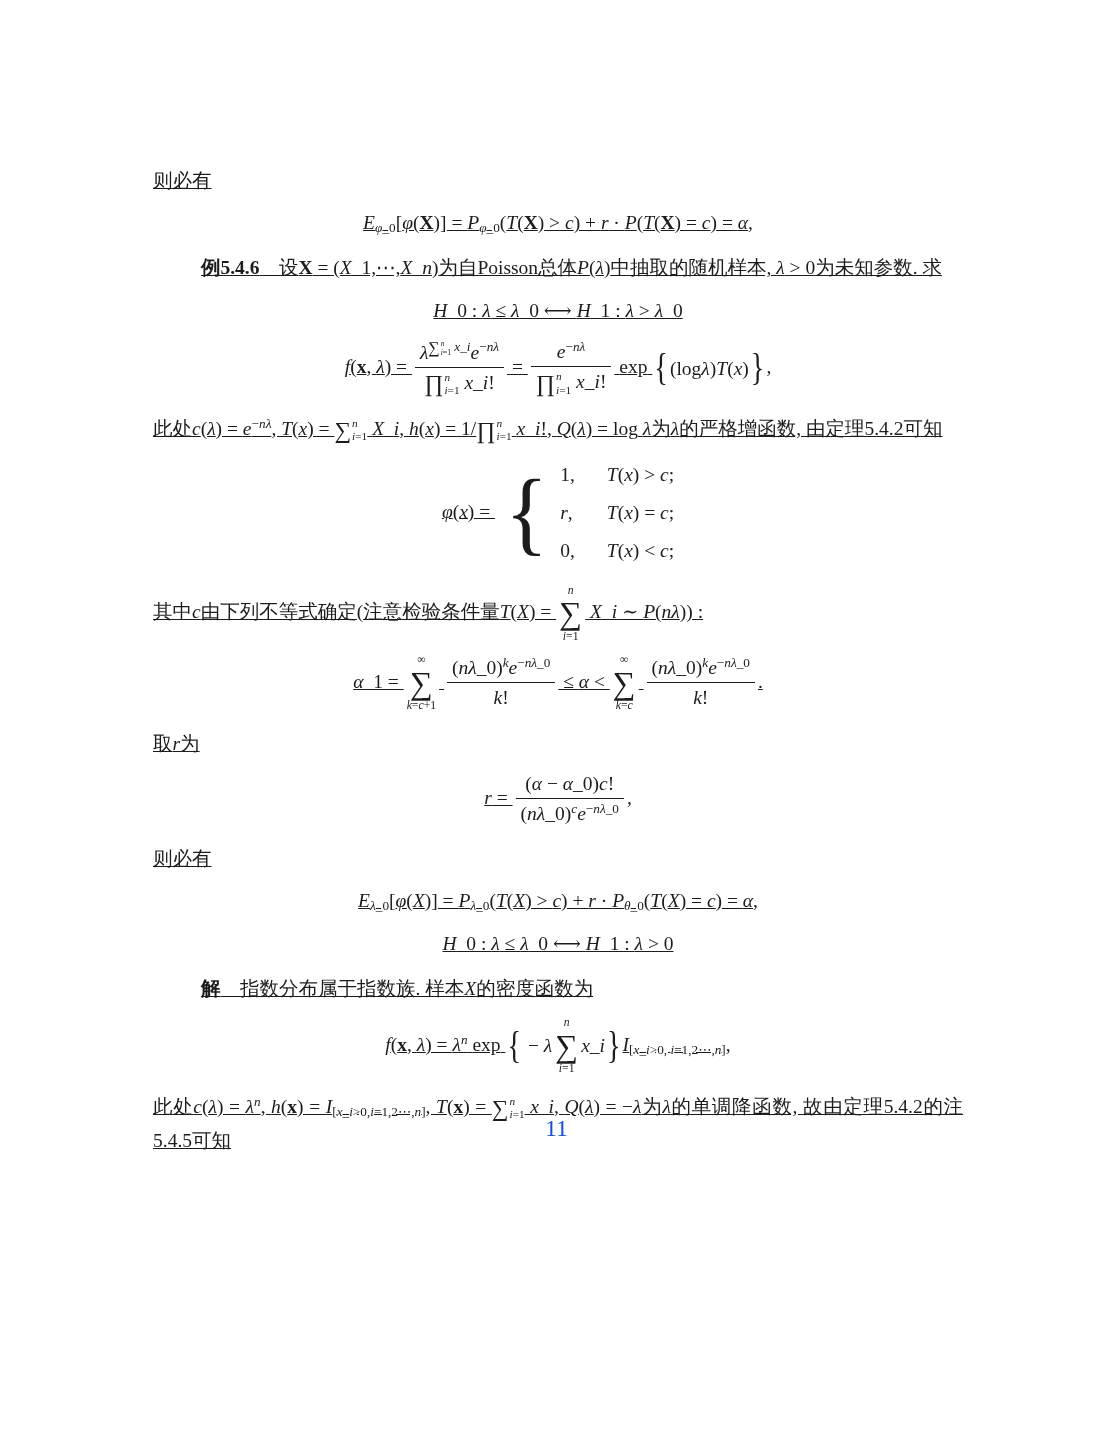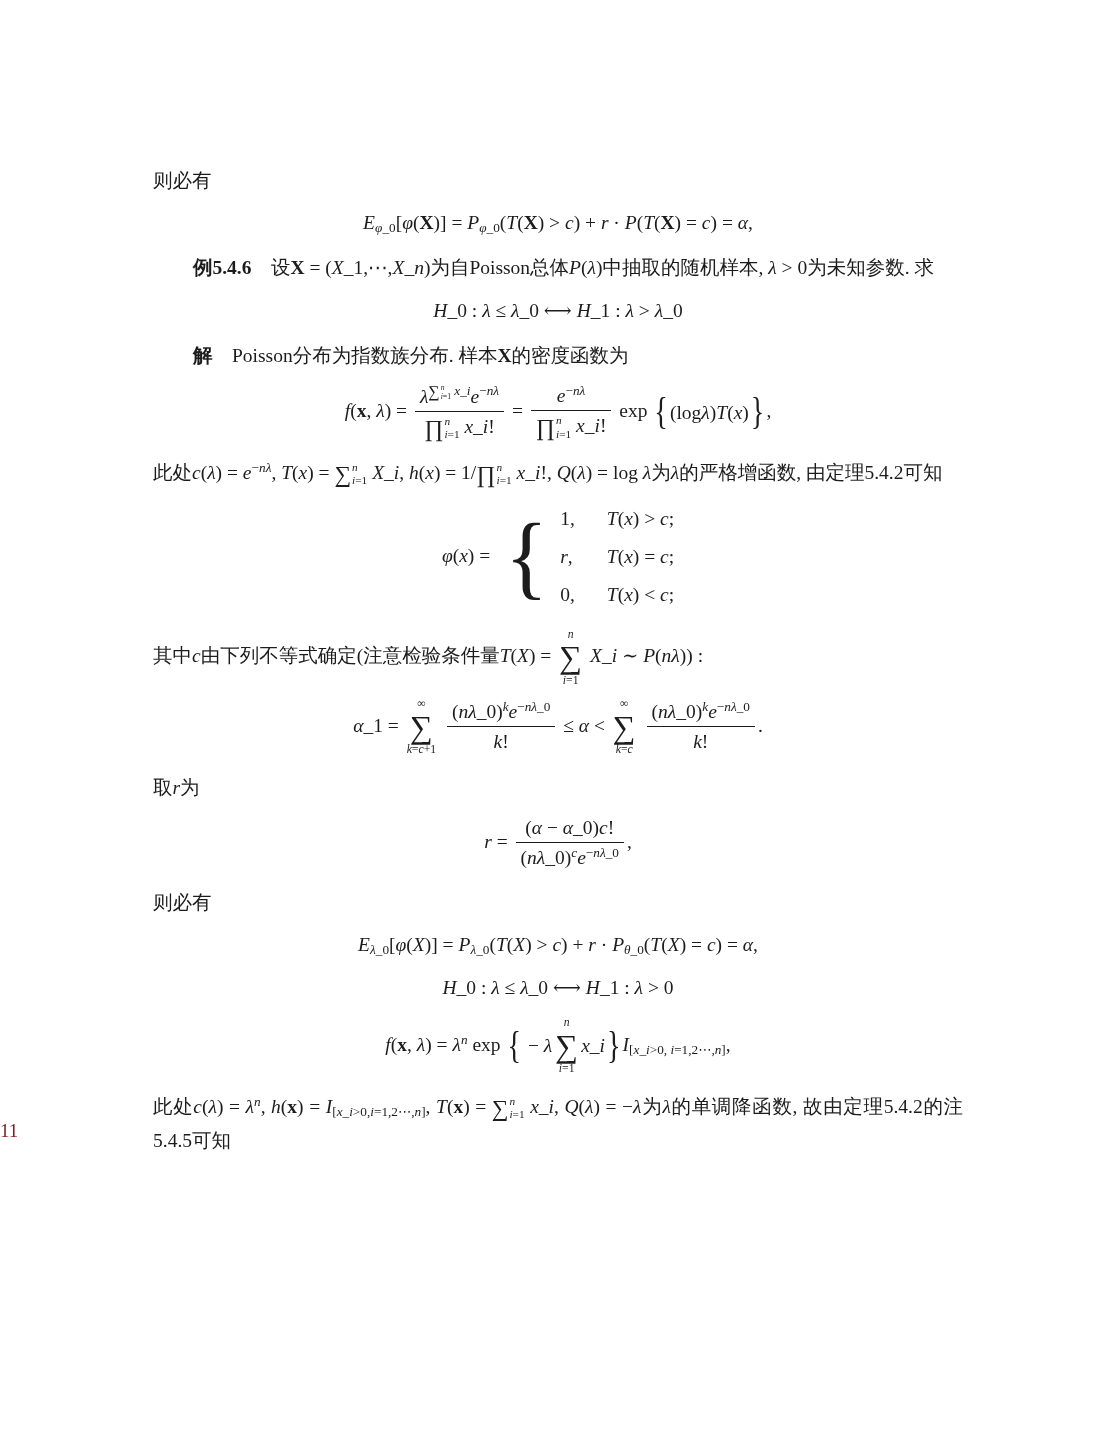--- a/index.html
+++ b/index.html
@@ -1,22 +1,22 @@
 <!DOCTYPE html>
 <html><head>
 <meta charset="utf-8">
 <style>
   html,body{margin:0;padding:0;background:#ffffff;}
   .page{
     width:1113px;height:1212px;position:relative;background:#ffffff;color:#1c1c1c;
     font-family:"Liberation Serif","DejaVu Serif","DejaVu Sans",serif;
-    font-size:19.5px;box-sizing:border-box;padding:164px 150px 0 153px;overflow:hidden;
+    font-size:19.5px;box-sizing:border-box;padding:164px 150px 0 153px;overflow:hidden;text-decoration:underline;
   }
   .para{margin:0 0 5px 0;line-height:1.75;text-align:justify;}
-  .ind{text-indent:2.05em;}
+  .ind{text-indent:2.05em;margin-left:8px;}
   .display{text-align:center;margin:10px 0 14px 0;line-height:1.5;}
   .math{white-space:pre-wrap;}
   .mi{font-style:italic;}
   .rm{font-style:normal;}
   .bf{font-weight:700;font-style:normal;}
   sub,sup{font-size:.68em;line-height:0;}
   sub{vertical-align:-0.25em;}
   sup{vertical-align:0.55em;}
   .frac{display:inline-block;text-align:center;vertical-align:middle;margin:0 3px;line-height:1.35;}
   .frac .num{display:block;padding:0 5px 1px 5px;}
@@ -26,42 +26,41 @@
   .bigop .op{font-size:1.65em;line-height:.95;padding:1px 0;}
   .inop{display:inline-flex;align-items:center;vertical-align:middle;line-height:1;}
   .inop .iop{font-size:1.2em;}
   .limcol{display:inline-flex;flex-direction:column;font-size:.58em;line-height:1.2;margin-left:1px;align-items:flex-start;}
   .Bgrp{display:inline-flex;align-items:center;vertical-align:middle;}
   .Bb{font-size:1.45em;font-weight:300;display:inline-block;transform:scaleY(1.35);padding:0 2px;line-height:1;}
   .caseswrap{display:inline-flex;align-items:center;vertical-align:middle;}
   .cases-brace{font-weight:200;margin:0 12px 0 10px;line-height:.85;transform:scaleY(1.05);display:inline-block;}
   .three .cases-brace{font-size:4.6em;}
   .cases-grid{display:grid;grid-template-columns:auto auto;column-gap:32px;row-gap:0;text-align:left;line-height:1.95;}
-  .footer{position:absolute;left:0;right:0;bottom:70px;text-align:left;font-size:19px;color:#7f1d1d;}
+  .footer{position:absolute;left:0;right:0;bottom:70px;text-align:center;font-size:24px;color:#1d4ed8;}
 </style>
 </head>
 <body>
 
 <div class="page">
 
   <p class="para">则必有</p>
 
   <div class="display">
     <span class="math"><span class="mi">E</span><sub><span class="mi">φ</span>_0</sub>[<span class="mi">φ</span>(<span class="bf">X</span>)] = <span class="mi">P</span><sub><span class="mi">φ</span>_0</sub>(<span class="mi">T</span>(<span class="bf">X</span>) &gt; <span class="mi">c</span>) + <span class="mi">r</span> · <span class="mi">P</span>(<span class="mi">T</span>(<span class="bf">X</span>) = <span class="mi">c</span>) = <span class="mi">α</span>,</span>
   </div>
 
 
   <p class="para ind"><span class="bf">例5.4.6</span>　设<span class="bf">X</span><span class="imath"> = (<span class="mi">X</span>_1,⋯,<span class="mi">X</span>_<span class="mi">n</span>)</span>为自Poisson总体<span class="imath"><span class="mi">P</span>(<span class="mi">λ</span>)</span>中抽取的随机样本, <span class="imath"><span class="mi">λ</span> &gt; 0</span>为未知参数. 求</p>
 
   <div class="display">
     <span class="math"><span class="mi">H</span>_0 : <span class="mi">λ</span> ≤ <span class="mi">λ</span>_0 ⟷ <span class="mi">H</span>_1 : <span class="mi">λ</span> &gt; <span class="mi">λ</span>_0</span>
   </div>
 
 
-  <p class="para ind"><span class="bf">解</span>　Poisson分布为指数族分布. 样本<span class="bf">X</span>的密度函数为</p>
 
   <div class="display">
     <span class="math"><span class="mi">f</span>(<span class="bf">x</span>, <span class="mi">λ</span>) = <span class="frac"><span class="num"><span class="mi">λ</span><sup><span class="inop"><span class="iop">∑</span><span class="limcol"><span class=""><span class="mi">n</span></span><span class=""><span class="mi">i</span>=1</span></span></span> <span class="mi">x</span>_<span class="mi">i</span></sup><span class="mi">e</span><sup>−<span class="mi">nλ</span></sup></span><span class="den"><span class="inop"><span class="iop">∏</span><span class="limcol"><span class=""><span class="mi">n</span></span><span class=""><span class="mi">i</span>=1</span></span></span> <span class="mi">x</span>_<span class="mi">i</span>!</span></span> = <span class="frac"><span class="num"><span class="mi">e</span><sup>−<span class="mi">nλ</span></sup></span><span class="den"><span class="inop"><span class="iop">∏</span><span class="limcol"><span class=""><span class="mi">n</span></span><span class=""><span class="mi">i</span>=1</span></span></span> <span class="mi">x</span>_<span class="mi">i</span>!</span></span> <span class="rm">exp</span> <span class="Bgrp"><span class="Bb">{</span>(<span class="rm">log</span> <span class="mi">λ</span>)<span class="mi">T</span>(<span class="mi">x</span>)<span class="Bb">}</span></span>,</span>
   </div>
 
   <p class="para">此处<span class="imath"><span class="mi">c</span>(<span class="mi">λ</span>) = <span class="mi">e</span><sup>−<span class="mi">nλ</span></sup></span>, <span class="imath"><span class="mi">T</span>(<span class="mi">x</span>) = <span class="inop">
           <span class="iop">∑</span>
           <span class="limcol">
             <span class=""><span class="mi">n</span></span>
             <span class=""><span class="mi">i</span>=1</span>
@@ -110,20 +109,21 @@
     <span class="math"><span class="mi">E</span><sub><span class="mi">λ</span>_0</sub>[<span class="mi">φ</span>(<span class="mi">X</span>)] = <span class="mi">P</span><sub><span class="mi">λ</span>_0</sub>(<span class="mi">T</span>(<span class="mi">X</span>) &gt; <span class="mi">c</span>) + <span class="mi">r</span> · <span class="mi">P</span><sub><span class="mi">θ</span>_0</sub>(<span class="mi">T</span>(<span class="mi">X</span>) = <span class="mi">c</span>) = <span class="mi">α</span>,</span>
   </div>
 
 
 
   <div class="display">
     <span class="math"><span class="mi">H</span>_0 : <span class="mi">λ</span> ≤ <span class="mi">λ</span>_0 ⟷ <span class="mi">H</span>_1 : <span class="mi">λ</span> &gt; 0</span>
   </div>
 
 
+  <p class="para ind"><span class="bf">解</span>　指数分布属于指数族. 样本<span class="imath"><span class="mi">X</span></span>的密度函数为</p>
 
   <div class="display">
     <span class="math"><span class="mi">f</span>(<span class="bf">x</span>, <span class="mi">λ</span>) = <span class="mi">λ</span><sup><span class="mi">n</span></sup> <span class="rm">exp</span> <span class="Bgrp"><span class="Bb">{</span> − <span class="mi">λ</span><span class="bigop"><span class="lim"><span class="mi">n</span></span><span class="op">∑</span><span class="lim"><span class="mi">i</span>=1</span></span> <span class="mi">x</span>_<span class="mi">i</span><span class="Bb">}</span></span><span class="mi">I</span><sub>[<span class="mi">x</span>_<span class="mi">i</span>&gt;0, <span class="mi">i</span>=1,2⋯,<span class="mi">n</span>]</sub>,</span>
   </div>
 
   <p class="para">此处<span class="imath"><span class="mi">c</span>(<span class="mi">λ</span>) = <span class="mi">λ</span><sup><span class="mi">n</span></sup></span>, <span class="imath"><span class="mi">h</span>(<span class="bf">x</span>) = <span class="mi">I</span><sub>[<span class="mi">x</span>_<span class="mi">i</span>&gt;0,<span class="mi">i</span>=1,2⋯,<span class="mi">n</span>]</sub></span>, <span class="imath"><span class="mi">T</span>(<span class="bf">x</span>) = <span class="inop">
           <span class="iop">∑</span>
           <span class="limcol">
             <span class=""><span class="mi">n</span></span>
             <span class=""><span class="mi">i</span>=1</span>

